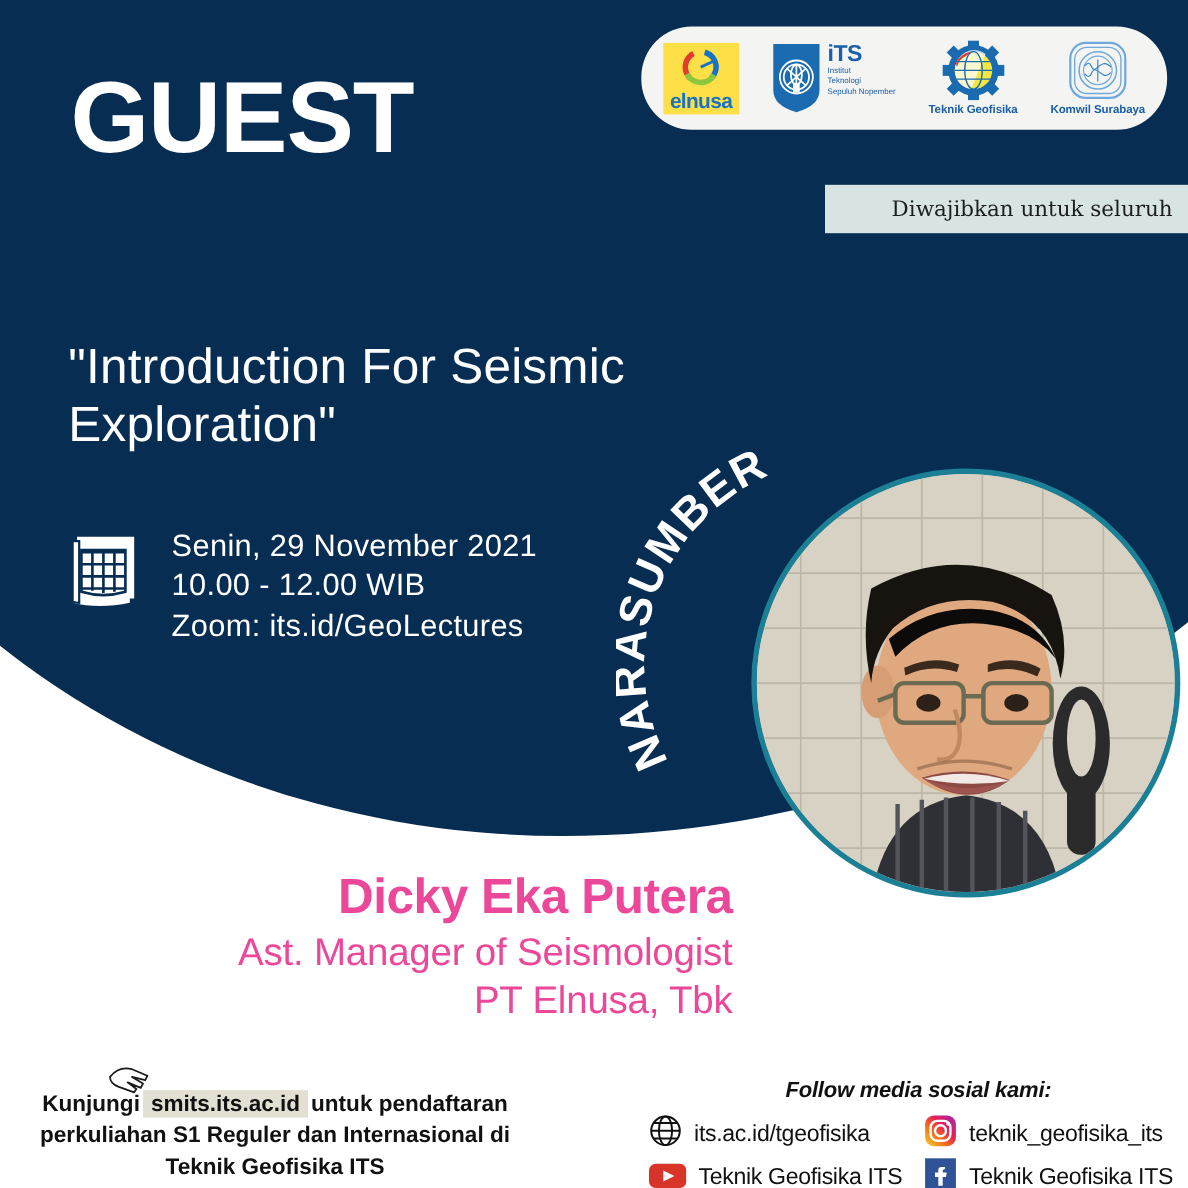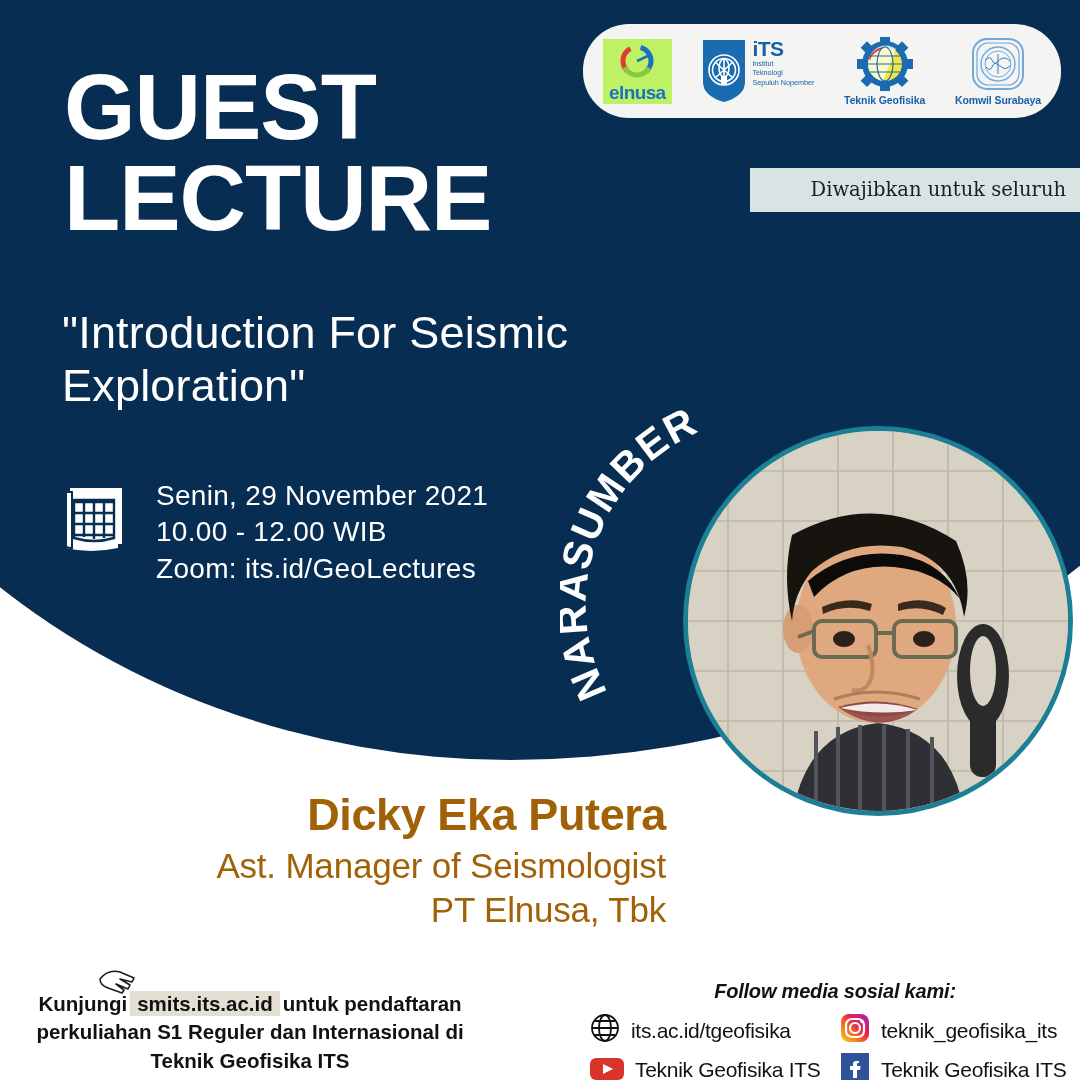--- a/index.html
+++ b/index.html
@@ -65,21 +65,21 @@
   }
   .logo-cap {
     font-size: 10.5px;
     font-weight: bold;
     color: #1a5fa8;
     margin-top: 2px;
     letter-spacing: -0.1px;
     white-space: nowrap;
   }
   .elnusa-box {
-    background: #bef264;
+    background: #fde047;
     padding: 3px 6px 2px 6px;
     display: flex;
     flex-direction: column;
     align-items: center;
   }
   .elnusa-word {
     font-size: 19px;
     font-weight: bold;
     color: #1a72c4;
     letter-spacing: -0.6px;
@@ -197,21 +197,21 @@
   .portrait svg { display: block; }
 
   
   .speaker {
     position: absolute;
     left: 0;
     top: 790px;
     width: 666px;
     z-index: 5;
     text-align: right;
-    color: #a16207;
+    color: #ec4899;
   }
   .sp-name {
     font-size: 45px;
     font-weight: bold;
     letter-spacing: -0.4px;
     line-height: 1.1;
   }
   .sp-role {
     font-size: 35px;
     line-height: 1.26;
@@ -371,21 +371,20 @@
   </div>
 
   <div class="notice">
     <div class="notice-l1">
         <span>Diwajibkan untuk seluruh</span>
       </div>
   </div>
 
   <div class="headline">
     <div>GUEST</div>
-    <div>LECTURE</div>
   </div>
 
   <div class="subtitle">"Introduction For Seismic Exploration"</div>
 
   <div class="datewrap">
     <span class="cal-icon">
       <svg width="70" height="76" viewBox="0 0 70 76">
         <path d="M10 6 H62 V62 H10 Z" fill="#ffffff"></path>
         <path d="M6 10 H58 V66 Q30 72 6 66 Z" fill="#ffffff"></path>
         <g stroke="#072D52" stroke-width="2.4" fill="none">

